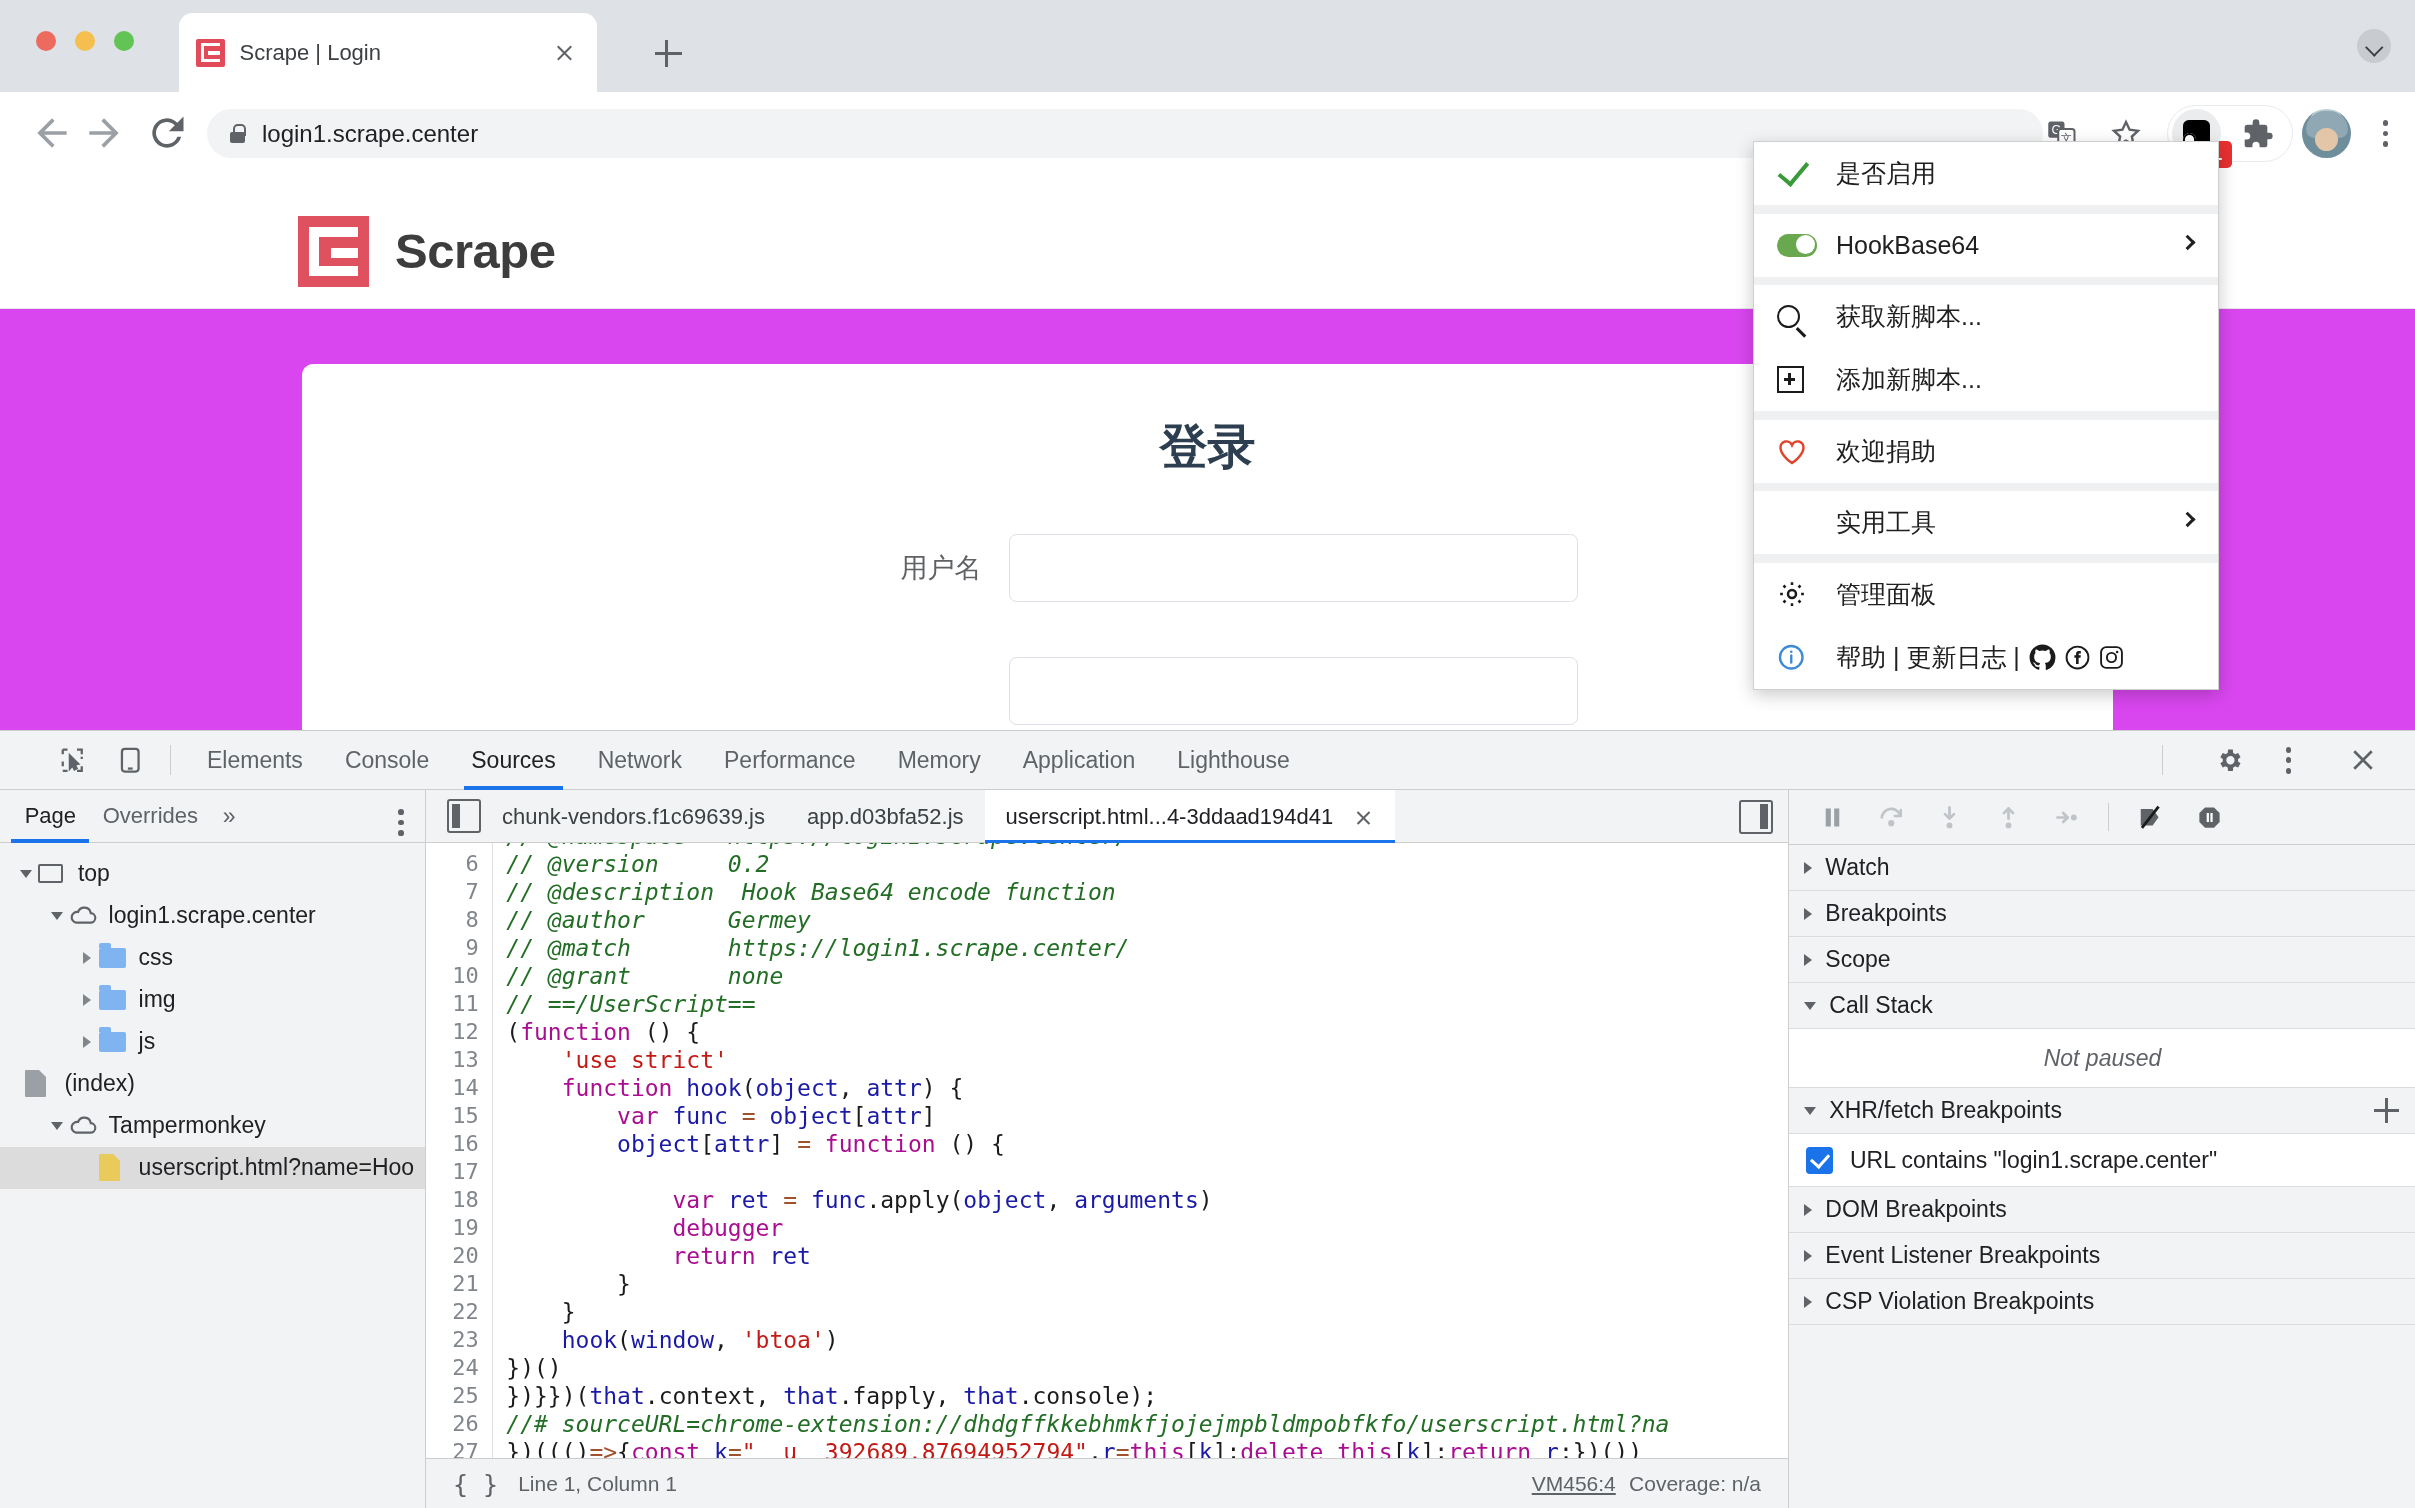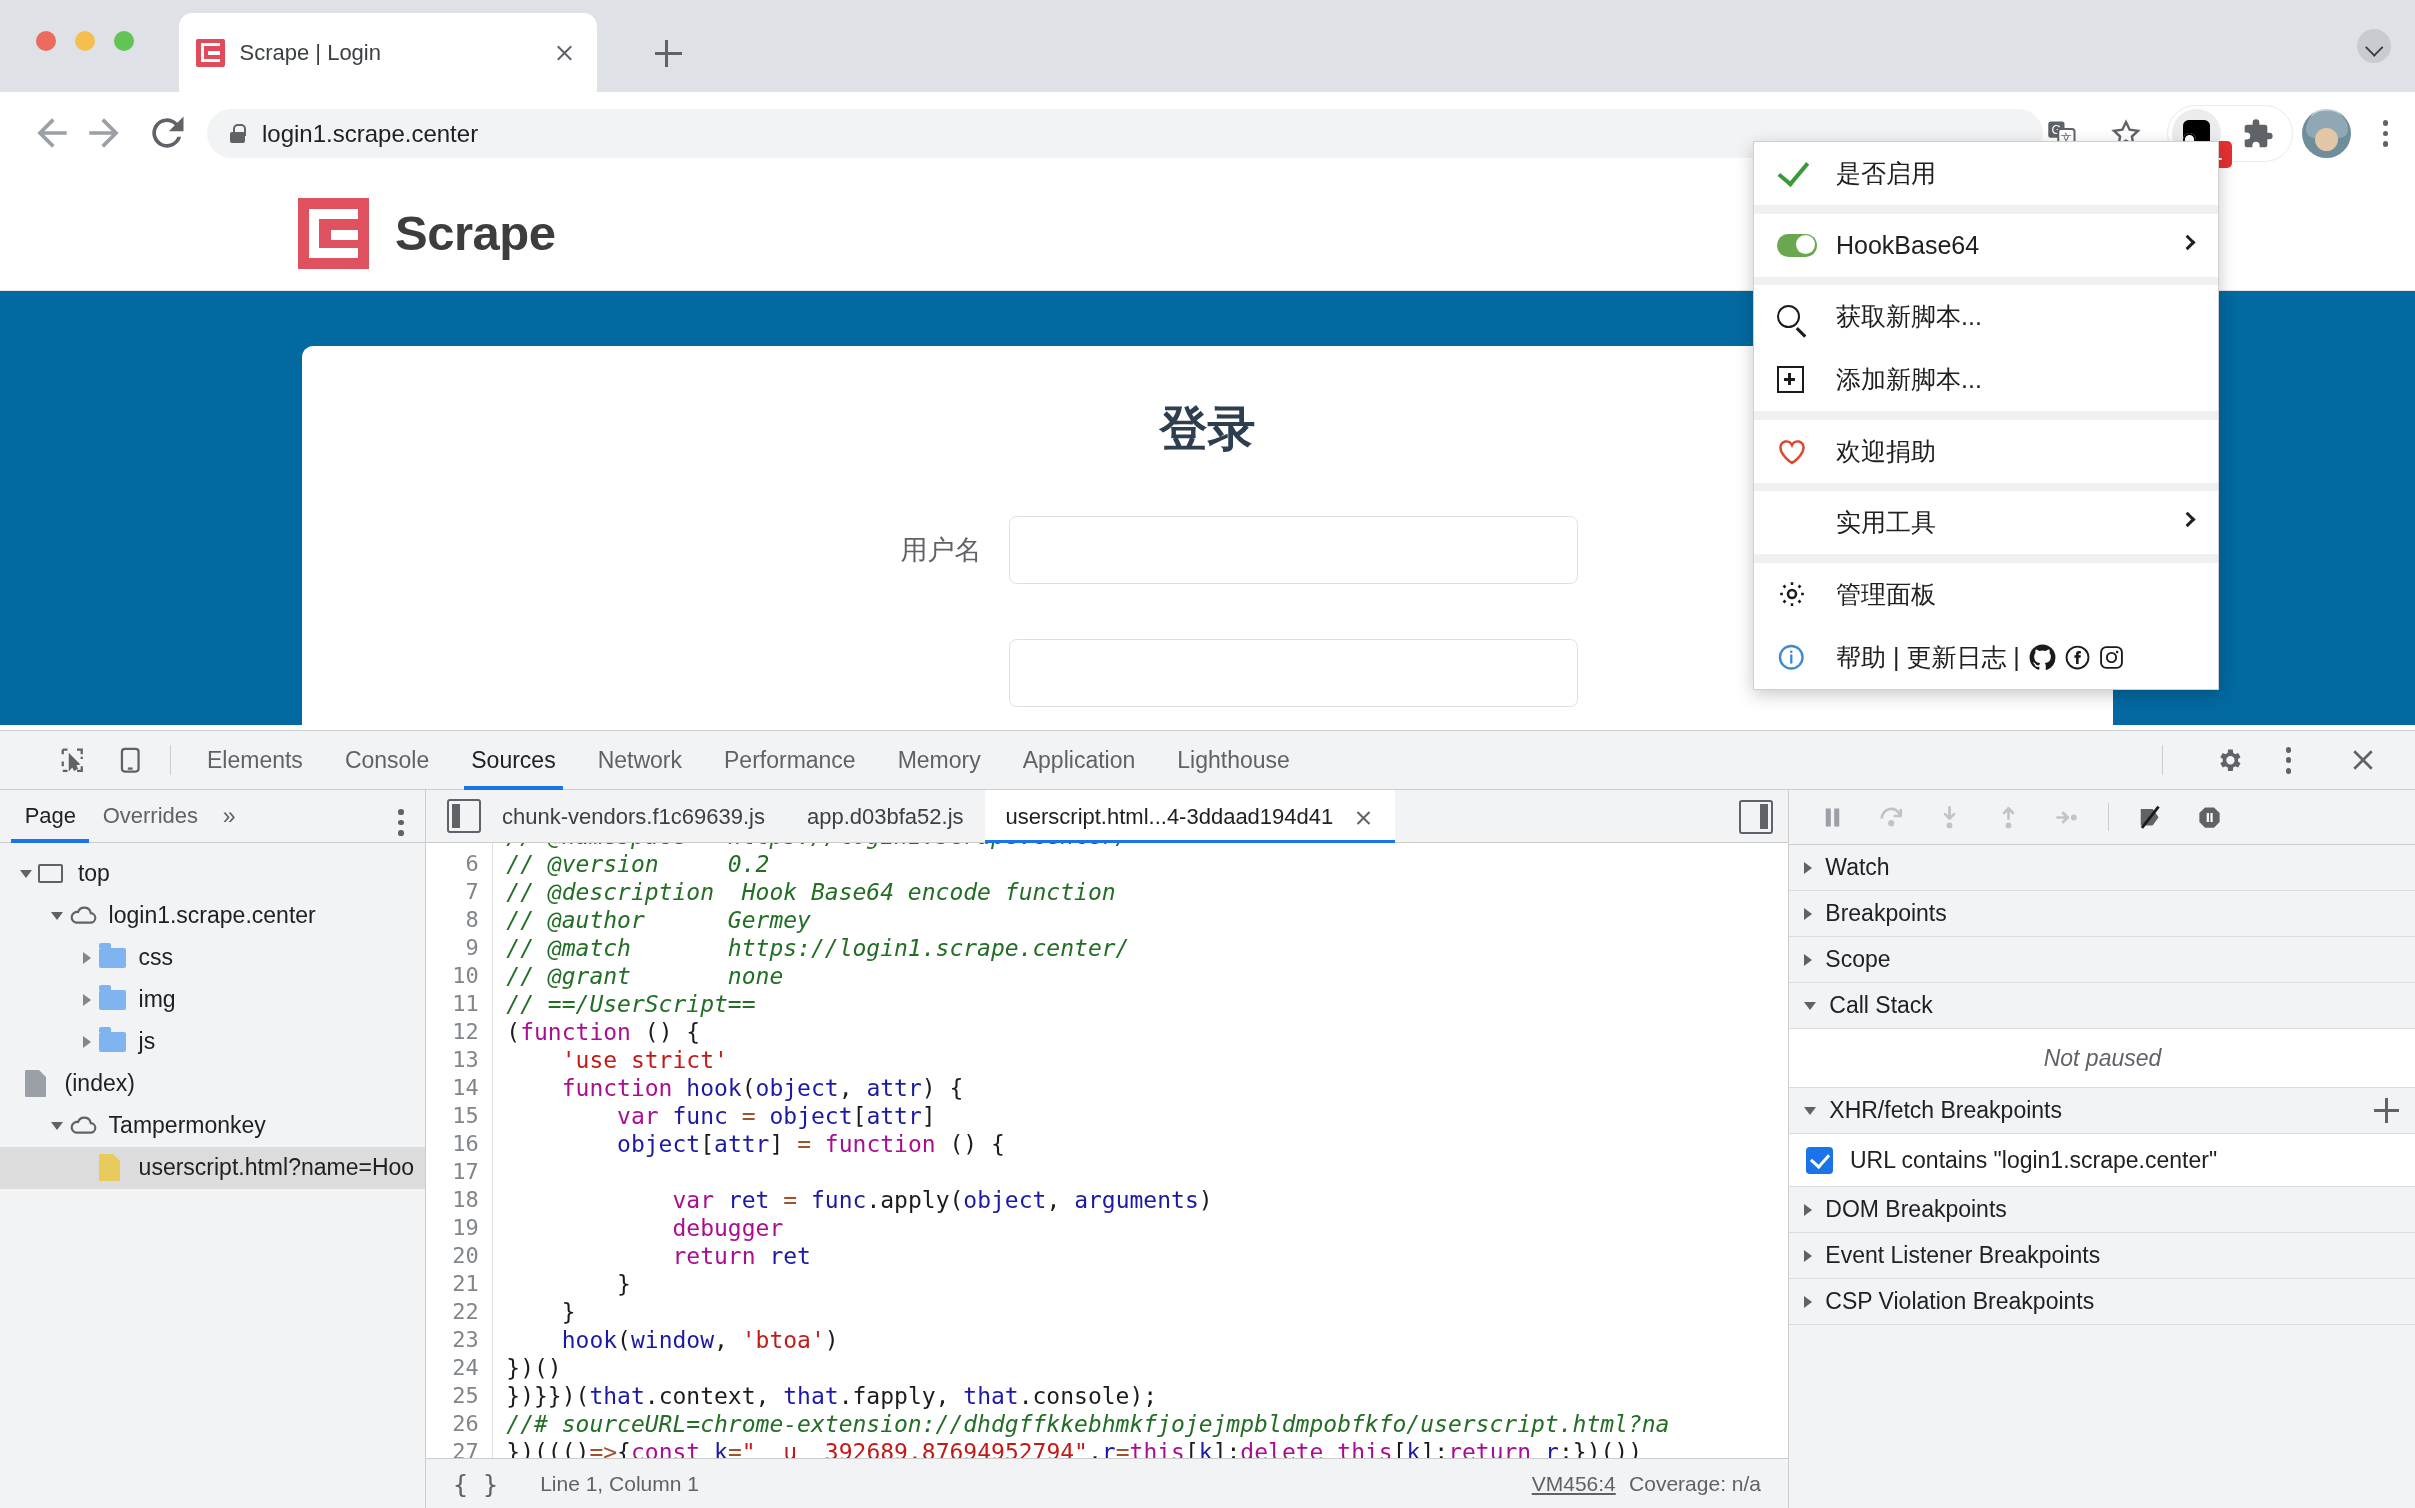--- a/index.html
+++ b/index.html
@@ -153,22 +153,22 @@
   }
   .ic-menu { left: 2361px; }
   .kebab { width: 5.7px; }
   .kebab i {
     display: block; width: 5.7px; height: 5.7px; background: #5f6368;
     border-radius: 50%; margin: 4.8px 0;
   }
 
   
   .viewport {
-    position: absolute; left: 0; top: 170px; width: 2416px; height: 555px;
-    background: #0369a1; overflow: hidden;
+    position: absolute; left: 0; top: 188px; width: 2416px; height: 555px;
+    background: #d946ef; overflow: hidden;
   }
   .site-header {
     position: absolute; left: 0; top: 0; width: 2416px; height: 121px;
     background: #fff; border-bottom: 1px solid #e6e6e6;
   }
   .brand { position: absolute; left: 298px; top: 27.6px; display: flex; align-items: center; }
   .brand-logo {
     width: 71px; height: 71px; background: #e0515f; position: relative; flex: 0 0 71px;
   }
   .brand-logo::before {
@@ -410,21 +410,21 @@
   .op { color: #a0522d; }
   .pl { color: #1b1b1b; }
 
   .status-bar {
     position: absolute; left: 0; right: 0; bottom: 0; height: 51px;
     background: #f1f3f4; border-top: 1px solid #cdcdcd;
     display: flex; align-items: center; padding: 0 27px; font-size: 21px;
     color: #5f6368;
   }
   .braces { font-family: "DejaVu Sans Mono", monospace; font-size: 25px; color: #5f6368; cursor: pointer; }
-  .st-pos { margin-left: 42px; }
+  .st-pos { margin-left: 20px; }
   .st-right { margin-left: auto; display: flex; align-items: center; gap: 13.3px; }
   .vm-link { color: #5f6368; text-decoration: underline; cursor: pointer; }
 
   
   .dbg-pane {
     width: 628px; flex: 0 0 628px; background: #f1f3f4;
     border-left: 1px solid #cdcdcd; position: relative;
   }
   .dbg-toolbar {
     height: 55px; display: flex; align-items: center; gap: 9.5px;

